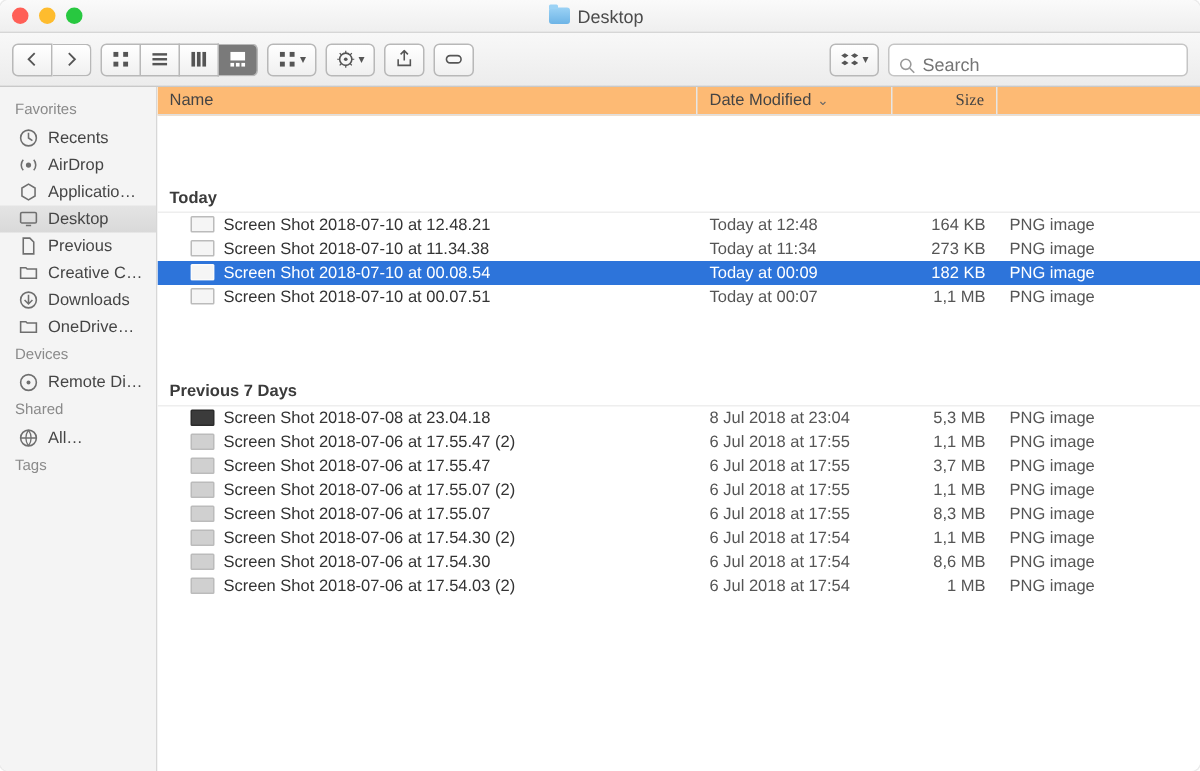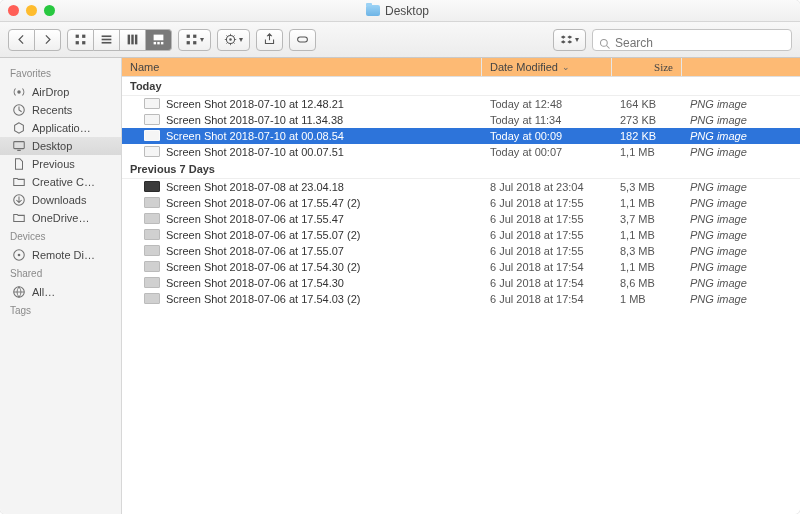--- a/index.html
+++ b/index.html
@@ -21,21 +21,21 @@
 .btn-group .tb-btn:last-child { border-radius: 0 4px 4px 0; border-left: none; }
 .btn-group .tb-btn:not(:first-child) { border-left: none; }
 .tb-btn.solo { border-radius: 4px; }
 .tb-btn.active { background: #7a7a7a; color: #fff; }
 .tb-btn svg { width: 13px; height: 13px; fill: currentColor; }
 .search { flex: 1; display: flex; align-items: flex-end; height: 22px; border: 1px solid #c5c5c5; border-radius: 4px; background: #fff; padding: 0 6px; max-width: 200px; margin-left: auto; color: #999; font-size: 12px; gap: 4px; }
 .search svg { width: 12px; height: 12px; fill: #999; }
 .search input { border: 0; outline: 0; flex: 1; font-size: 12px; background: transparent; }
 
 .body { display: flex; height: calc(514px - 22px - 36px); }
-.sidebar { width: 122px; background: #f4f4f4; border-right: 1px solid #d7d7d7; padding: 6px 0; overflow: hidden; font-size: 11px; }
+.sidebar { width: 105px; background: #f4f4f4; border-right: 1px solid #d7d7d7; padding: 6px 0; overflow: hidden; font-size: 11px; }
 .sb-head { padding: 4px 10px; color: #8a8a8a; font-size: 10px; text-transform: none; font-weight: 400; }
 .sb-item { display: flex; align-items: center; gap: 6px; padding: 2px 10px 2px 12px; color: #454545; cursor: default; white-space: nowrap; overflow: hidden; text-overflow: ellipsis; }
 .sb-item.sel { background: linear-gradient(#e4e4e4,#d9d9d9); }
 .sb-ico { width: 14px; height: 14px; flex-shrink:0; display:inline-flex; align-items:center; justify-content:center; color:#6f6f6f; }
 .sb-ico svg { width: 14px; height: 14px; fill: currentColor; }
 
 .main { flex: 1; display: flex; flex-direction: row; min-width: 0; }
 .preview { height: 190px; background: #595959; position: relative; overflow: hidden; }
 .preview .thumb { position: absolute; background: #fff; box-shadow: 0 2px 8px rgba(0,0,0,.5); border-radius: 1px; }
 .preview .thumb.a { left: 84px; top: 82px; width: 250px; height: 86px; }
@@ -47,28 +47,28 @@
 
 .list { flex: 1; overflow-y: auto; background: #fff; }
 .list-header { display: flex; font-size: 11px; color: #444; border-bottom: 1px solid #dfdfdf; background: #fdba74; }
 .list-header .col { padding: 3px 8px; border-right: 1px solid #e6e6e6; display:flex; align-items:center; gap:4px; }
 .col.name { width: 360px; }
 .col.date { width: 130px; }
 .col.size { width: 70px; text-align: center; justify-content:flex-end;font-family:Liberation Serif, serif; }
 .col.kind { flex: 1; }
 .chev { font-size: 9px; color:#666; }
 
-.group-head { padding: 3px 8px; font-size: 11px; font-weight: 600; color: #3b3b3b; border-bottom: 1px solid #eee; }
+.group-head { padding: 3px 8px; font-size: 11px; font-weight: 600; color: #3b3b3b; border-bottom: 1px solid #eee; margin-top: 46px; }
 .row { display: flex; align-items: center; font-size: 11px; padding: 1px 0; }
 .row.sel { background: #2d74da; color: #fff; }
 .row .cell { padding: 1px 8px; }
 .row .cell.name { width: 360px; display: flex; align-items: flex-start; gap: 6px; padding-left: 22px; white-space:nowrap; overflow:hidden; text-overflow:ellipsis; }
 .row .cell.date { width: 130px; color: #555; }
-.row .cell.size { width: 70px; text-align: left; color: #555; }
-.row .cell.kind { flex: 1; color: #555; font-style: italic; }
+.row .cell.size { width: 70px; text-align: right; color: #555; }
+.row .cell.kind { flex: 1; color: #555; }
 .row.sel .cell { color: #fff; }
 .file-ico { width: 16px; height: 11px; border: 1px solid #bbb; background: #f5f5f5; border-radius: 1px; flex-shrink:0; position:relative; }
 .file-ico.dark { background:#3b3b3b; border-color:#2b2b2b; }
 .file-ico.gray { background:#d0d0d0; }
 .row.sel .file-ico { border-color: rgba(255,255,255,.6); }
 
 ::-webkit-scrollbar { width: 12px; }
 ::-webkit-scrollbar-thumb { background: #c4c4c4; border-radius: 6px; border: 3px solid #fff; }
 </style>
 </head>
@@ -174,34 +174,34 @@
     <input placeholder="Search" style="">
   </div>
 </div>
 
 <div class="body">
   <div class="sidebar" id="sidebar">
       <div class="sb-head">Favorites</div>
       <div class="sb-item">
         <span class="sb-ico">
           <svg viewBox="0 0 16 16">
+            <circle cx="8" cy="8" r="6" fill="none" stroke="currentColor" stroke-width="1.2"></circle>
+            <path d="M8 4v4l3 2" fill="none" stroke="currentColor" stroke-width="1.2"></path>
+          </svg>
+        </span>
+        <span>Recents</span>
+      </div>
+      <div class="sb-item">
+        <span class="sb-ico">
+          <svg viewBox="0 0 16 16">
             <circle cx="8" cy="8" r="2"></circle>
             <path d="M4 12a6 6 0 0 1 0-8M12 4a6 6 0 0 1 0 8" fill="none" stroke="currentColor" stroke-width="1.2"></path>
           </svg>
         </span>
         <span>AirDrop</span>
-      </div>
-      <div class="sb-item">
-        <span class="sb-ico">
-          <svg viewBox="0 0 16 16">
-            <circle cx="8" cy="8" r="6" fill="none" stroke="currentColor" stroke-width="1.2"></circle>
-            <path d="M8 4v4l3 2" fill="none" stroke="currentColor" stroke-width="1.2"></path>
-          </svg>
-        </span>
-        <span>Recents</span>
       </div>
       <div class="sb-item">
         <span class="sb-ico">
           <svg viewBox="0 0 16 16">
             <path d="M8 2 3 5v6l5 3 5-3V5z" fill="none" stroke="currentColor" stroke-width="1.2"></path>
           </svg>
         </span>
         <span>Applicatio…</span>
       </div>
       <div class="sb-item sel">

